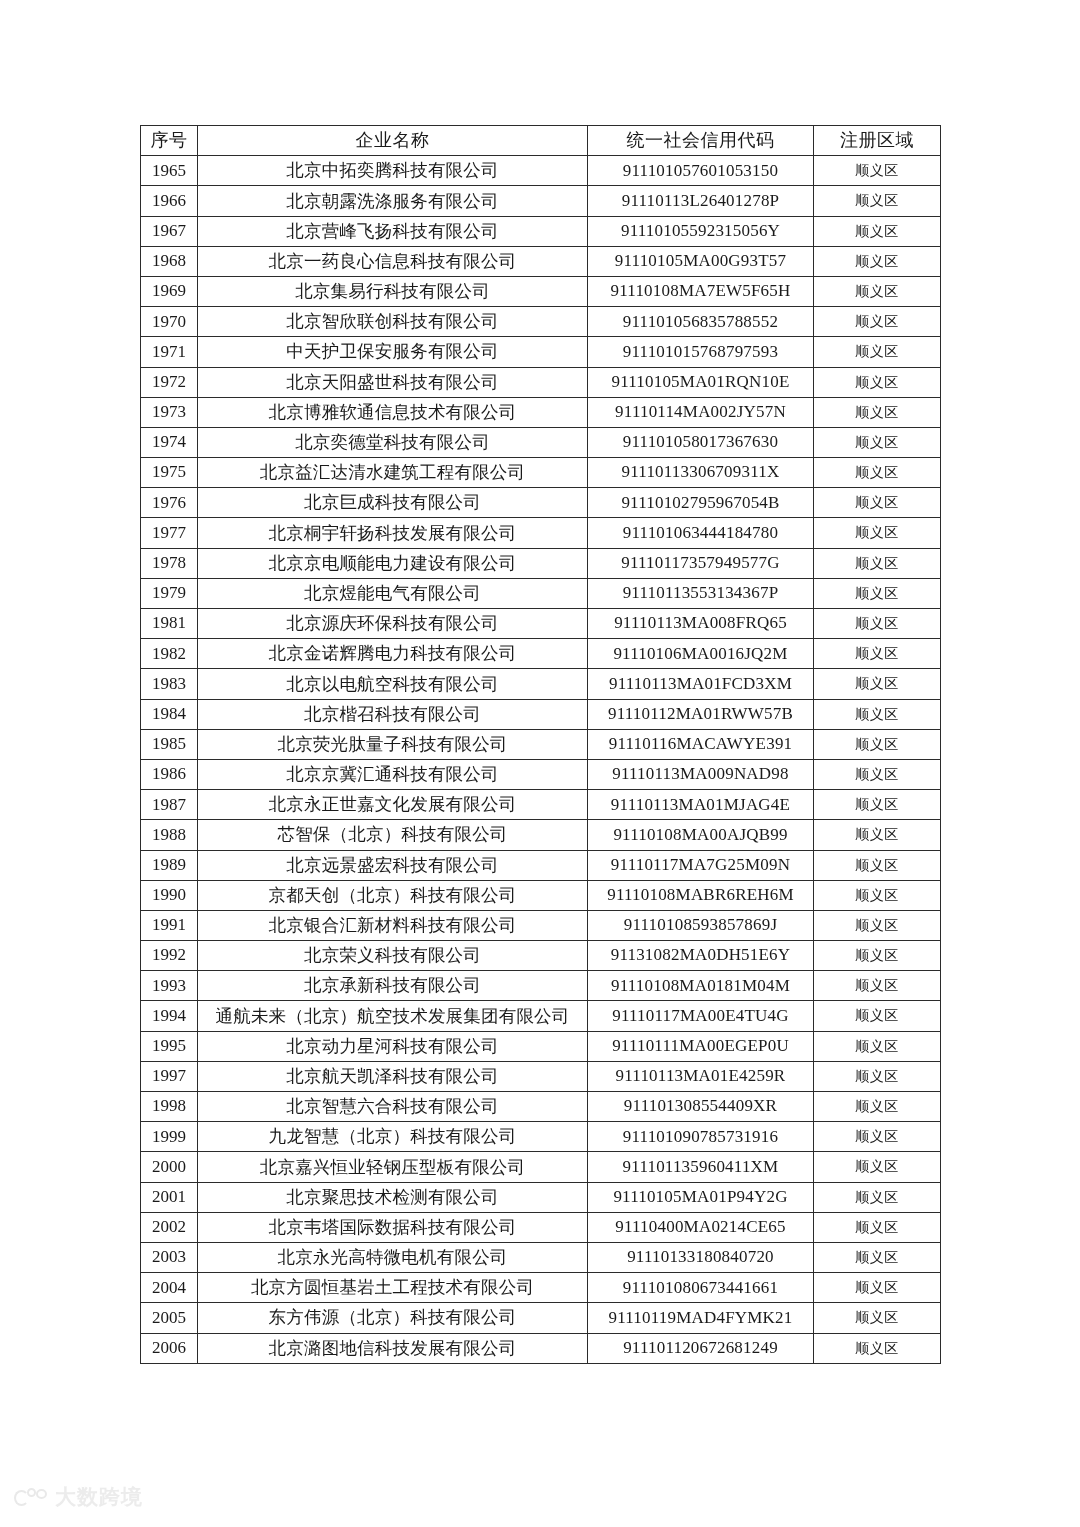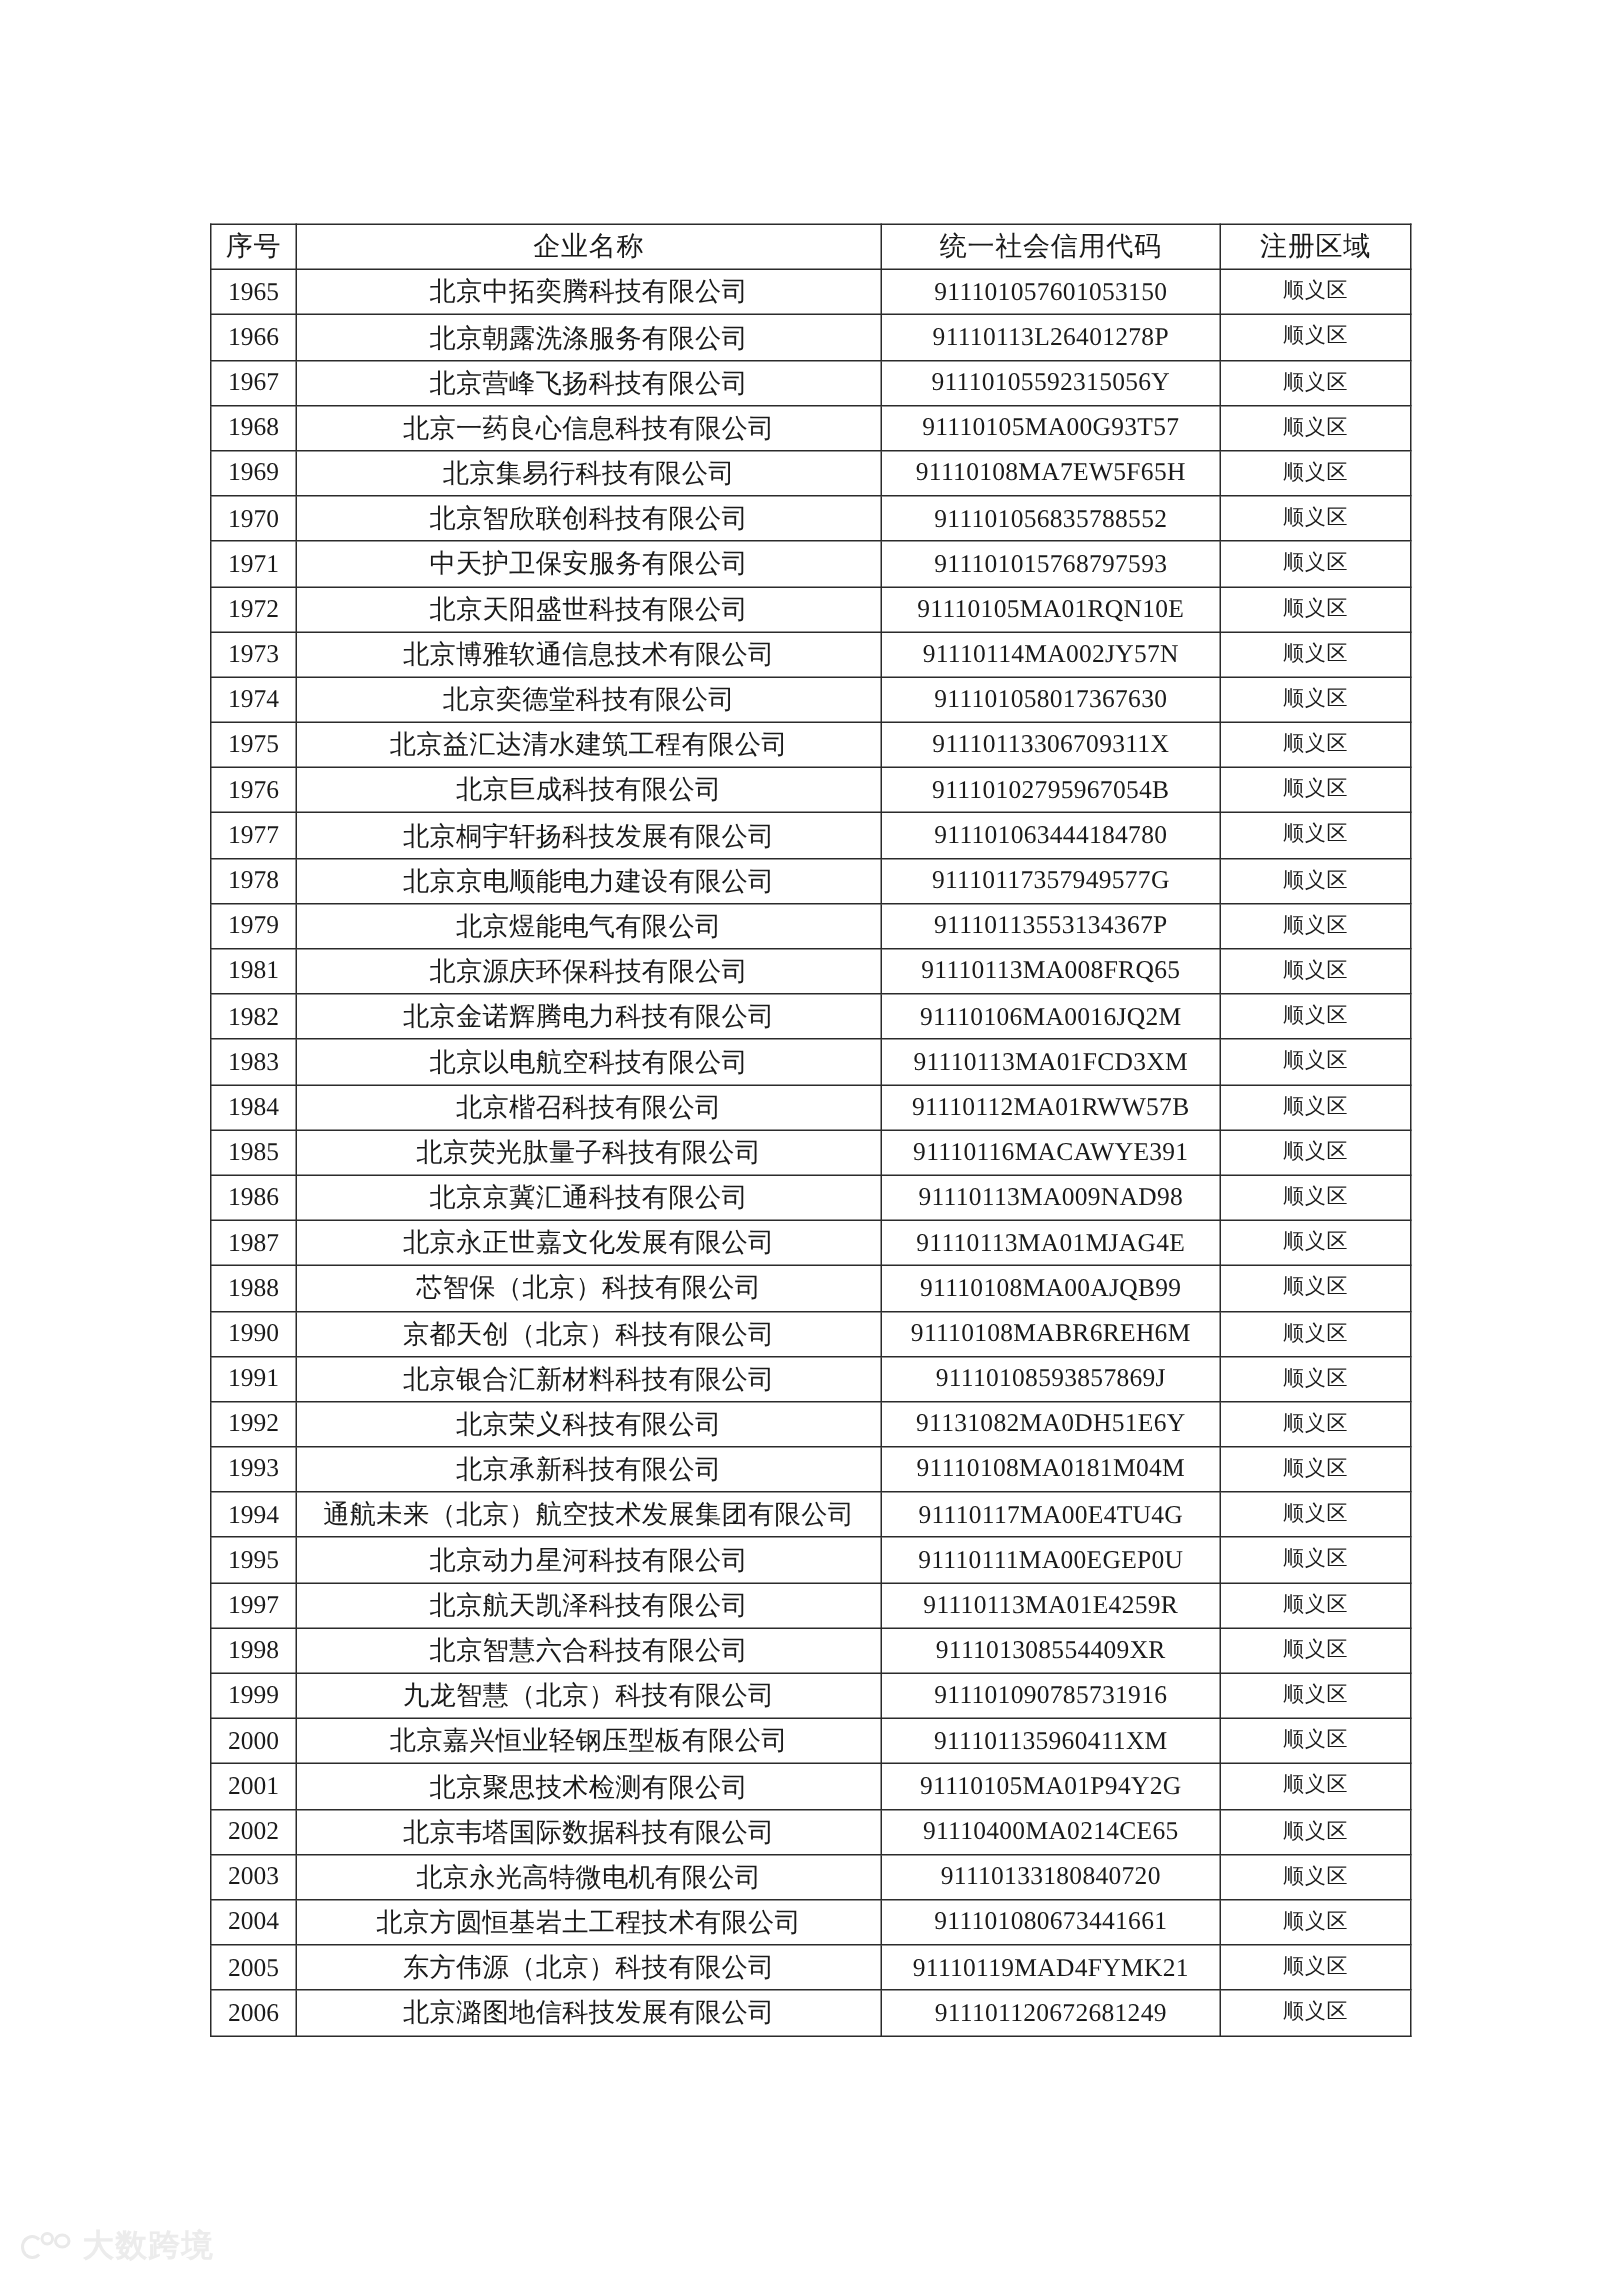--- a/index.html
+++ b/index.html
@@ -23,21 +23,20 @@
     height: 1527px;
   }
 
   #reg-table {
     position: absolute;
     left: 140px;
     top: 125px;
     width: 800px;
     border-collapse: collapse;
     table-layout: fixed;
-    margin-top: 24px;
   }
 
   #reg-table col.c-seq   { width: 57px; }
   #reg-table col.c-name  { width: 390px; }
   #reg-table col.c-code  { width: 226px; }
   #reg-table col.c-area  { width: 127px; }
 
   #reg-table th, #reg-table td {
     border: 1px solid #2b2b2b;
     text-align: center;
@@ -280,20 +279,26 @@
           <td class="code">91110113MA01MJAG4E</td>
           <td class="area">顺义区</td>
         </tr>
         <tr>
           <td class="seq">1988</td>
           <td class="name">芯智保（北京）科技有限公司</td>
           <td class="code">91110108MA00AJQB99</td>
           <td class="area">顺义区</td>
         </tr>
         <tr>
+          <td class="seq">1989</td>
+          <td class="name">北京远景盛宏科技有限公司</td>
+          <td class="code">91110117MA7G25M09N</td>
+          <td class="area">顺义区</td>
+        </tr>
+        <tr>
           <td class="seq">1990</td>
           <td class="name">京都天创（北京）科技有限公司</td>
           <td class="code">91110108MABR6REH6M</td>
           <td class="area">顺义区</td>
         </tr>
         <tr>
           <td class="seq">1991</td>
           <td class="name">北京银合汇新材料科技有限公司</td>
           <td class="code">91110108593857869J</td>
           <td class="area">顺义区</td>

